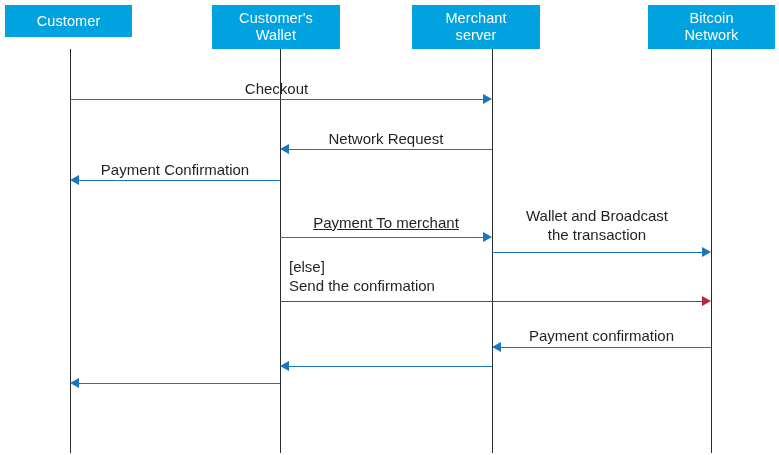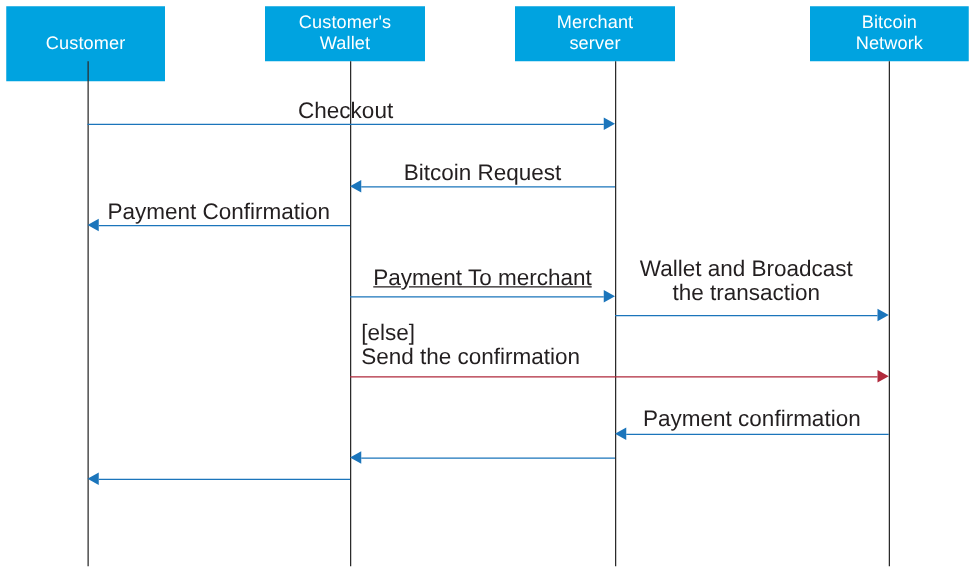--- a/index.html
+++ b/index.html
@@ -50,34 +50,34 @@
     height: 0;
     border-top: 5px solid transparent;
     border-bottom: 5px solid transparent;
   }
   .arrow-head.right.blue { border-left: 9px solid #1B75BB; }
   .arrow-head.left.blue  { border-right: 9px solid #1B75BB; }
   .arrow-head.right.red  { border-left: 9px solid #B02A3C; }
 
   .msg-label {
     position: absolute;
-    font-size: 18px;
+    font-size: 15px;
     line-height: 19px;
     color: #231f20;
     white-space: pre-line;
   }
   .msg-label.center { text-align: center; }
   .msg-label.left   { text-align: left; }
 </style>
 </head>
 <body>
 
 <div id="canvas">
 
-  <div class="actor-box" style="left:5px; top:5px; width:127px; height:60px;">
+  <div class="actor-box" style="left:5px; top:5px; width:127px; height:32px;">
     <span>Customer</span>
   </div>
 
   <div class="actor-box" style="left:212px; top:5px; width:128px; height:44px;">
     <span>Customer's
 Wallet</span>
   </div>
 
   <div class="actor-box" style="left:412px; top:5px; width:128px; height:44px;">
     <span>Merchant
@@ -93,21 +93,21 @@
   <div class="lifeline" style="left:280px; top:49px; height:404px;"></div>
   <div class="lifeline" style="left:492px; top:49px; height:404px;"></div>
   <div class="lifeline" style="left:711px; top:49px; height:404px;"></div>
 
   <div class="msg-line blue" style="left:70px; top:99px; width:413px;"></div>
   <div class="arrow-head right blue" style="left:483px; top:94px;"></div>
   <div class="msg-label center" style="left:70px; top:79px; width:413px;">Checkout</div>
 
   <div class="msg-line blue" style="left:289px; top:149px; width:203px;"></div>
   <div class="arrow-head left blue" style="left:280px; top:144px;"></div>
-  <div class="msg-label center" style="left:280px; top:129px; width:212px;">Bitcoin Request</div>
+  <div class="msg-label center" style="left:280px; top:129px; width:212px;">Network Request</div>
 
   <div class="msg-line blue" style="left:79px; top:180px; width:201px;"></div>
   <div class="arrow-head left blue" style="left:70px; top:175px;"></div>
   <div class="msg-label center" style="left:70px; top:160px; width:210px;">Payment Confirmation</div>
 
   <div class="msg-line blue" style="left:280px; top:237px; width:203px;"></div>
   <div class="arrow-head right blue" style="left:483px; top:232px;"></div>
   <div class="msg-label center" style="left:280px; top:213px; width:212px;text-decoration:underline;">Payment To merchant</div>
 
   <div class="msg-line blue" style="left:492px; top:252px; width:210px;"></div>

